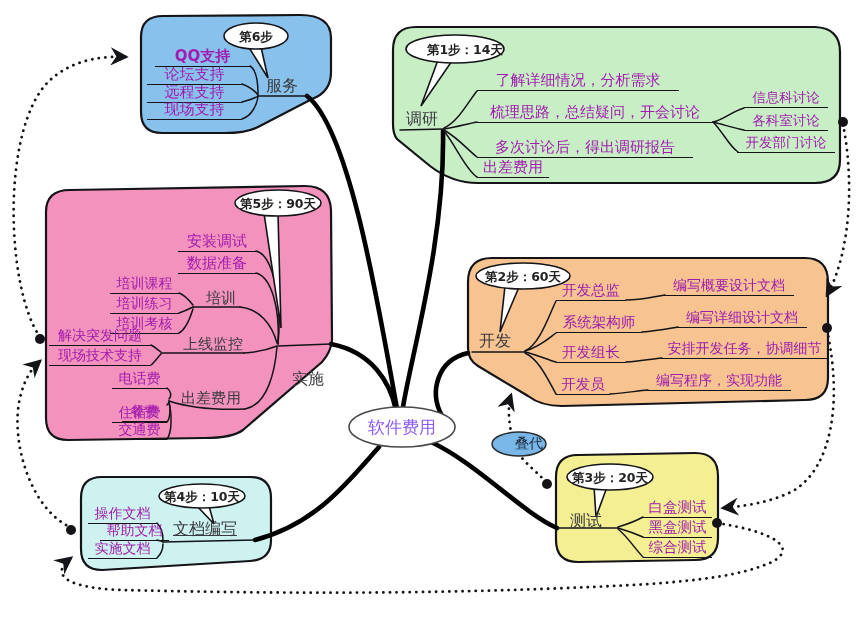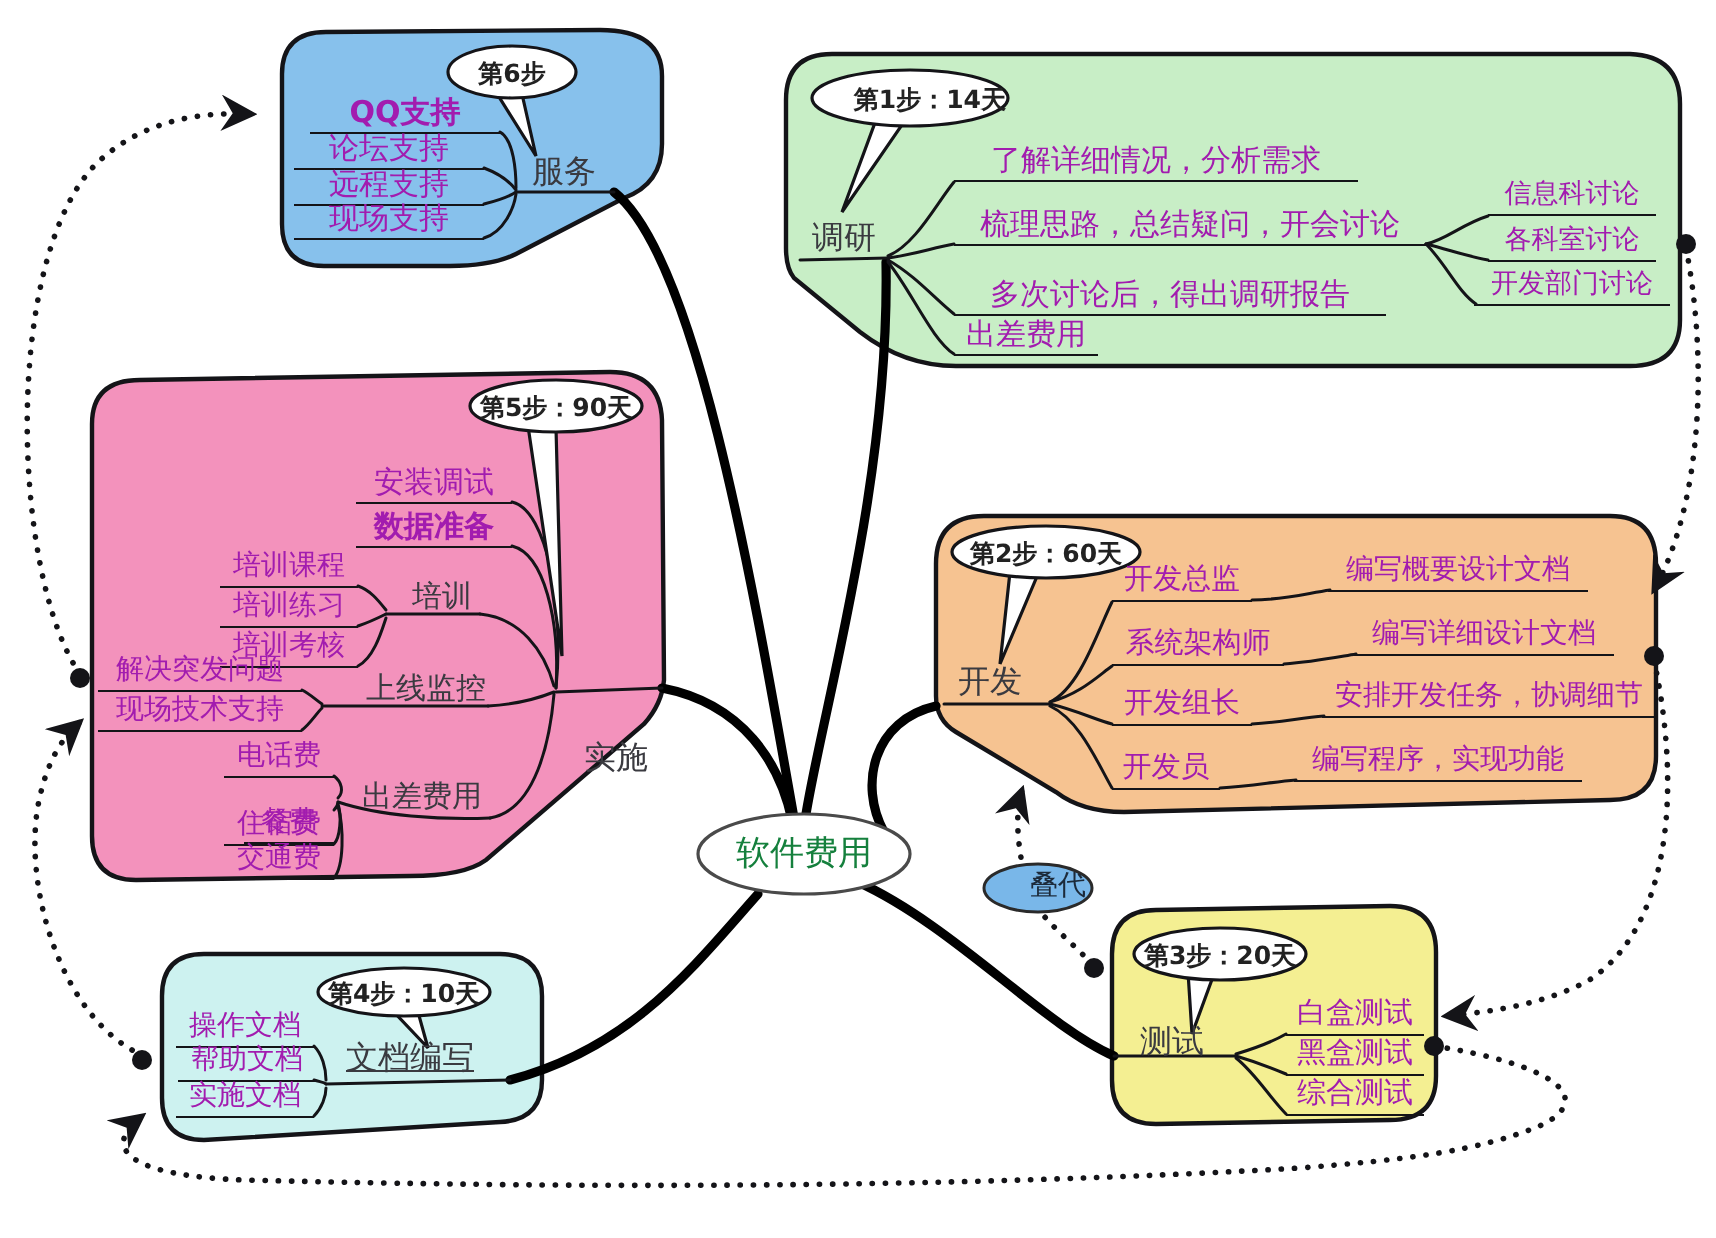--- a/index.html
+++ b/index.html
@@ -158,21 +158,21 @@
 <div class="lbl ul" style="left:477px;top:72px;width:202px;height:18px;font-size:15px;">了解详细情况，分析需求</div>
 <div class="lbl ul" style="left:477px;top:139px;width:216px;height:18px;font-size:15px;">多次讨论后，得出调研报告</div>
 <div class="lbl ul" style="left:477px;top:159px;width:72px;height:18px;font-size:15px;">出差费用</div>
 <div class="lbl ul" style="left:744px;top:90px;width:84px;height:17px;font-size:13.5px;">信息科讨论</div>
 <div class="lbl ul" style="left:744px;top:113px;width:84px;height:17px;font-size:13.5px;">各科室讨论</div>
 <div class="lbl ul" style="left:737px;top:135px;width:98px;height:17px;font-size:13.5px;">开发部门讨论</div>
 <div class="callout" style="left:407px;top:42px;width:96px;font-size:12.5px;text-align:right;">第1步：14天</div>
 
 <div class="lbl node" style="left:288px;top:326px;width:40px;font-size:16px;margin-top:44px;">实施</div>
 <div class="lbl ul" style="left:178px;top:233px;width:78px;height:18px;font-size:15px;">安装调试</div>
-<div class="lbl ul" style="left:178px;top:255px;width:78px;height:18px;font-size:15px;font-weight:bold;">数据准备</div>
+<div class="lbl ul" style="left:178px;top:255px;width:78px;height:18px;font-size:15px;">数据准备</div>
 <div class="lbl node" style="left:200px;top:290px;width:42px;font-size:15px;">培训</div>
 <div class="lbl ul" style="left:110px;top:275px;width:69px;height:18px;font-size:14px;">培训课程</div>
 <div class="lbl ul" style="left:110px;top:295px;width:69px;height:18px;font-size:14px;">培训练习</div>
 <div class="lbl ul" style="left:110px;top:315px;width:69px;height:18px;font-size:14px;">培训考核</div>
 <div class="lbl node" style="left:178px;top:336px;width:70px;font-size:15px;">上线监控</div>
 <div class="lbl ul" style="left:49px;top:327px;width:102px;height:18px;font-size:14px;">解决突发问题</div>
 <div class="lbl ul" style="left:49px;top:347px;width:102px;height:18px;font-size:14px;">现场技术支持</div>
 <div class="lbl node" style="left:177px;top:390px;width:68px;font-size:15px;">出差费用</div>
 <div class="lbl ul" style="left:112px;top:370px;width:55px;height:18px;font-size:14px;">电话费</div>
 <div class="lbl ul" style="left:122px;top:387px;width:45px;height:18px;font-size:14px;margin-top:16px;">餐费</div>
@@ -192,20 +192,20 @@
 <div class="callout" style="left:478px;top:269px;width:90px;font-size:12.5px;">第2步：60天</div>
 
 <div class="lbl node" style="left:566px;top:512px;width:40px;font-size:16px;">测试</div>
 <div class="lbl ul" style="left:643px;top:499px;width:69px;height:18px;font-size:14.5px;">白盒测试</div>
 <div class="lbl ul" style="left:643px;top:519px;width:69px;height:18px;font-size:14.5px;">黑盒测试</div>
 <div class="lbl ul" style="left:643px;top:539px;width:69px;height:18px;font-size:14.5px;">综合测试</div>
 <div class="callout" style="left:566px;top:470px;width:88px;font-size:12.5px;">第3步：20天</div>
 
 <div class="lbl node" style="left:168px;top:520px;width:74px;font-size:16px;text-decoration:underline;">文档编写</div>
 <div class="lbl ul" style="left:88px;top:505px;width:69px;height:18px;font-size:14px;">操作文档</div>
-<div class="lbl ul" style="left:89px;top:522px;width:69px;height:18px;font-size:14px;">帮助文档</div>
+<div class="lbl ul" style="left:100px;top:522px;width:69px;height:18px;font-size:14px;">帮助文档</div>
 <div class="lbl ul" style="left:88px;top:540px;width:69px;height:18px;font-size:14px;">实施文档</div>
 <div class="callout" style="left:159px;top:489px;width:86px;font-size:12.5px;">第4步：10天</div>
 
-<div class="lbl" style="left:352px;top:418px;width:100px;font-size:17px;color:#15803d;">软件费用</div>
+<div class="lbl" style="left:352px;top:418px;width:100px;font-size:17px;color:#8b5cf6;">软件费用</div>
 <div class="lbl" style="left:494px;top:435px;width:50px;font-size:14px;color:#1c2a3a;padding-left:10px;">叠代</div>
 
 </div>
 
 </body></html>

